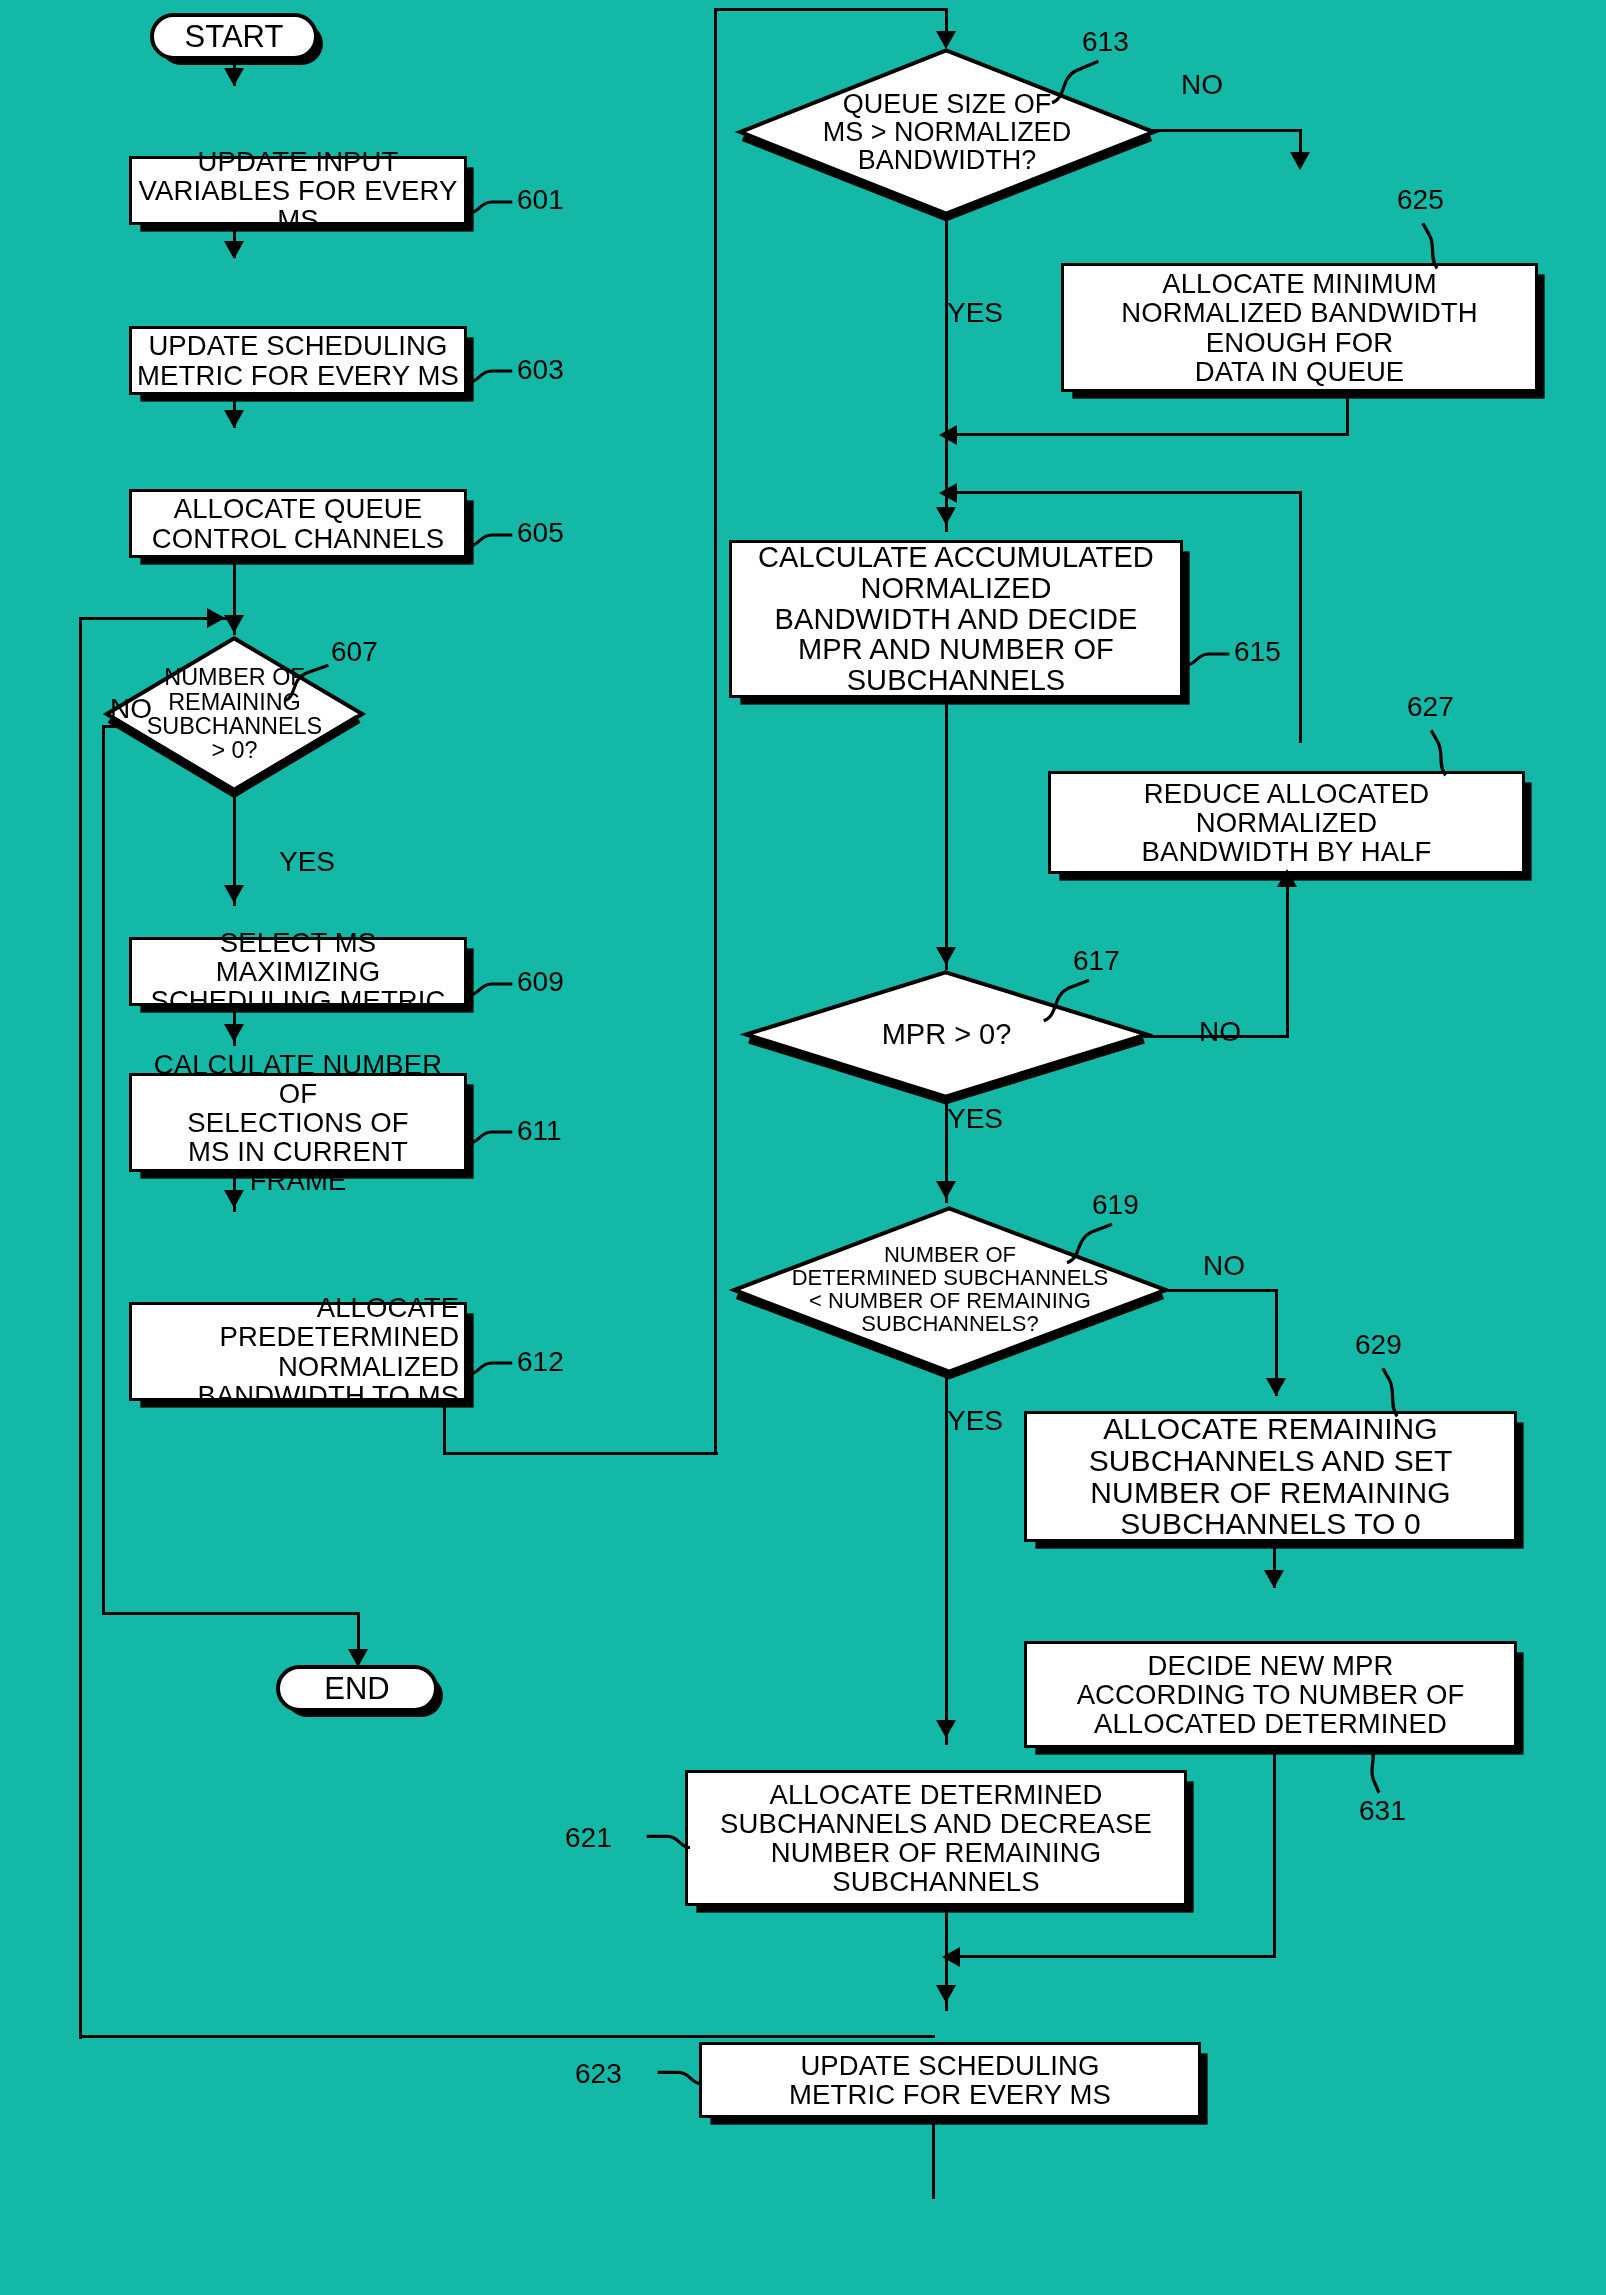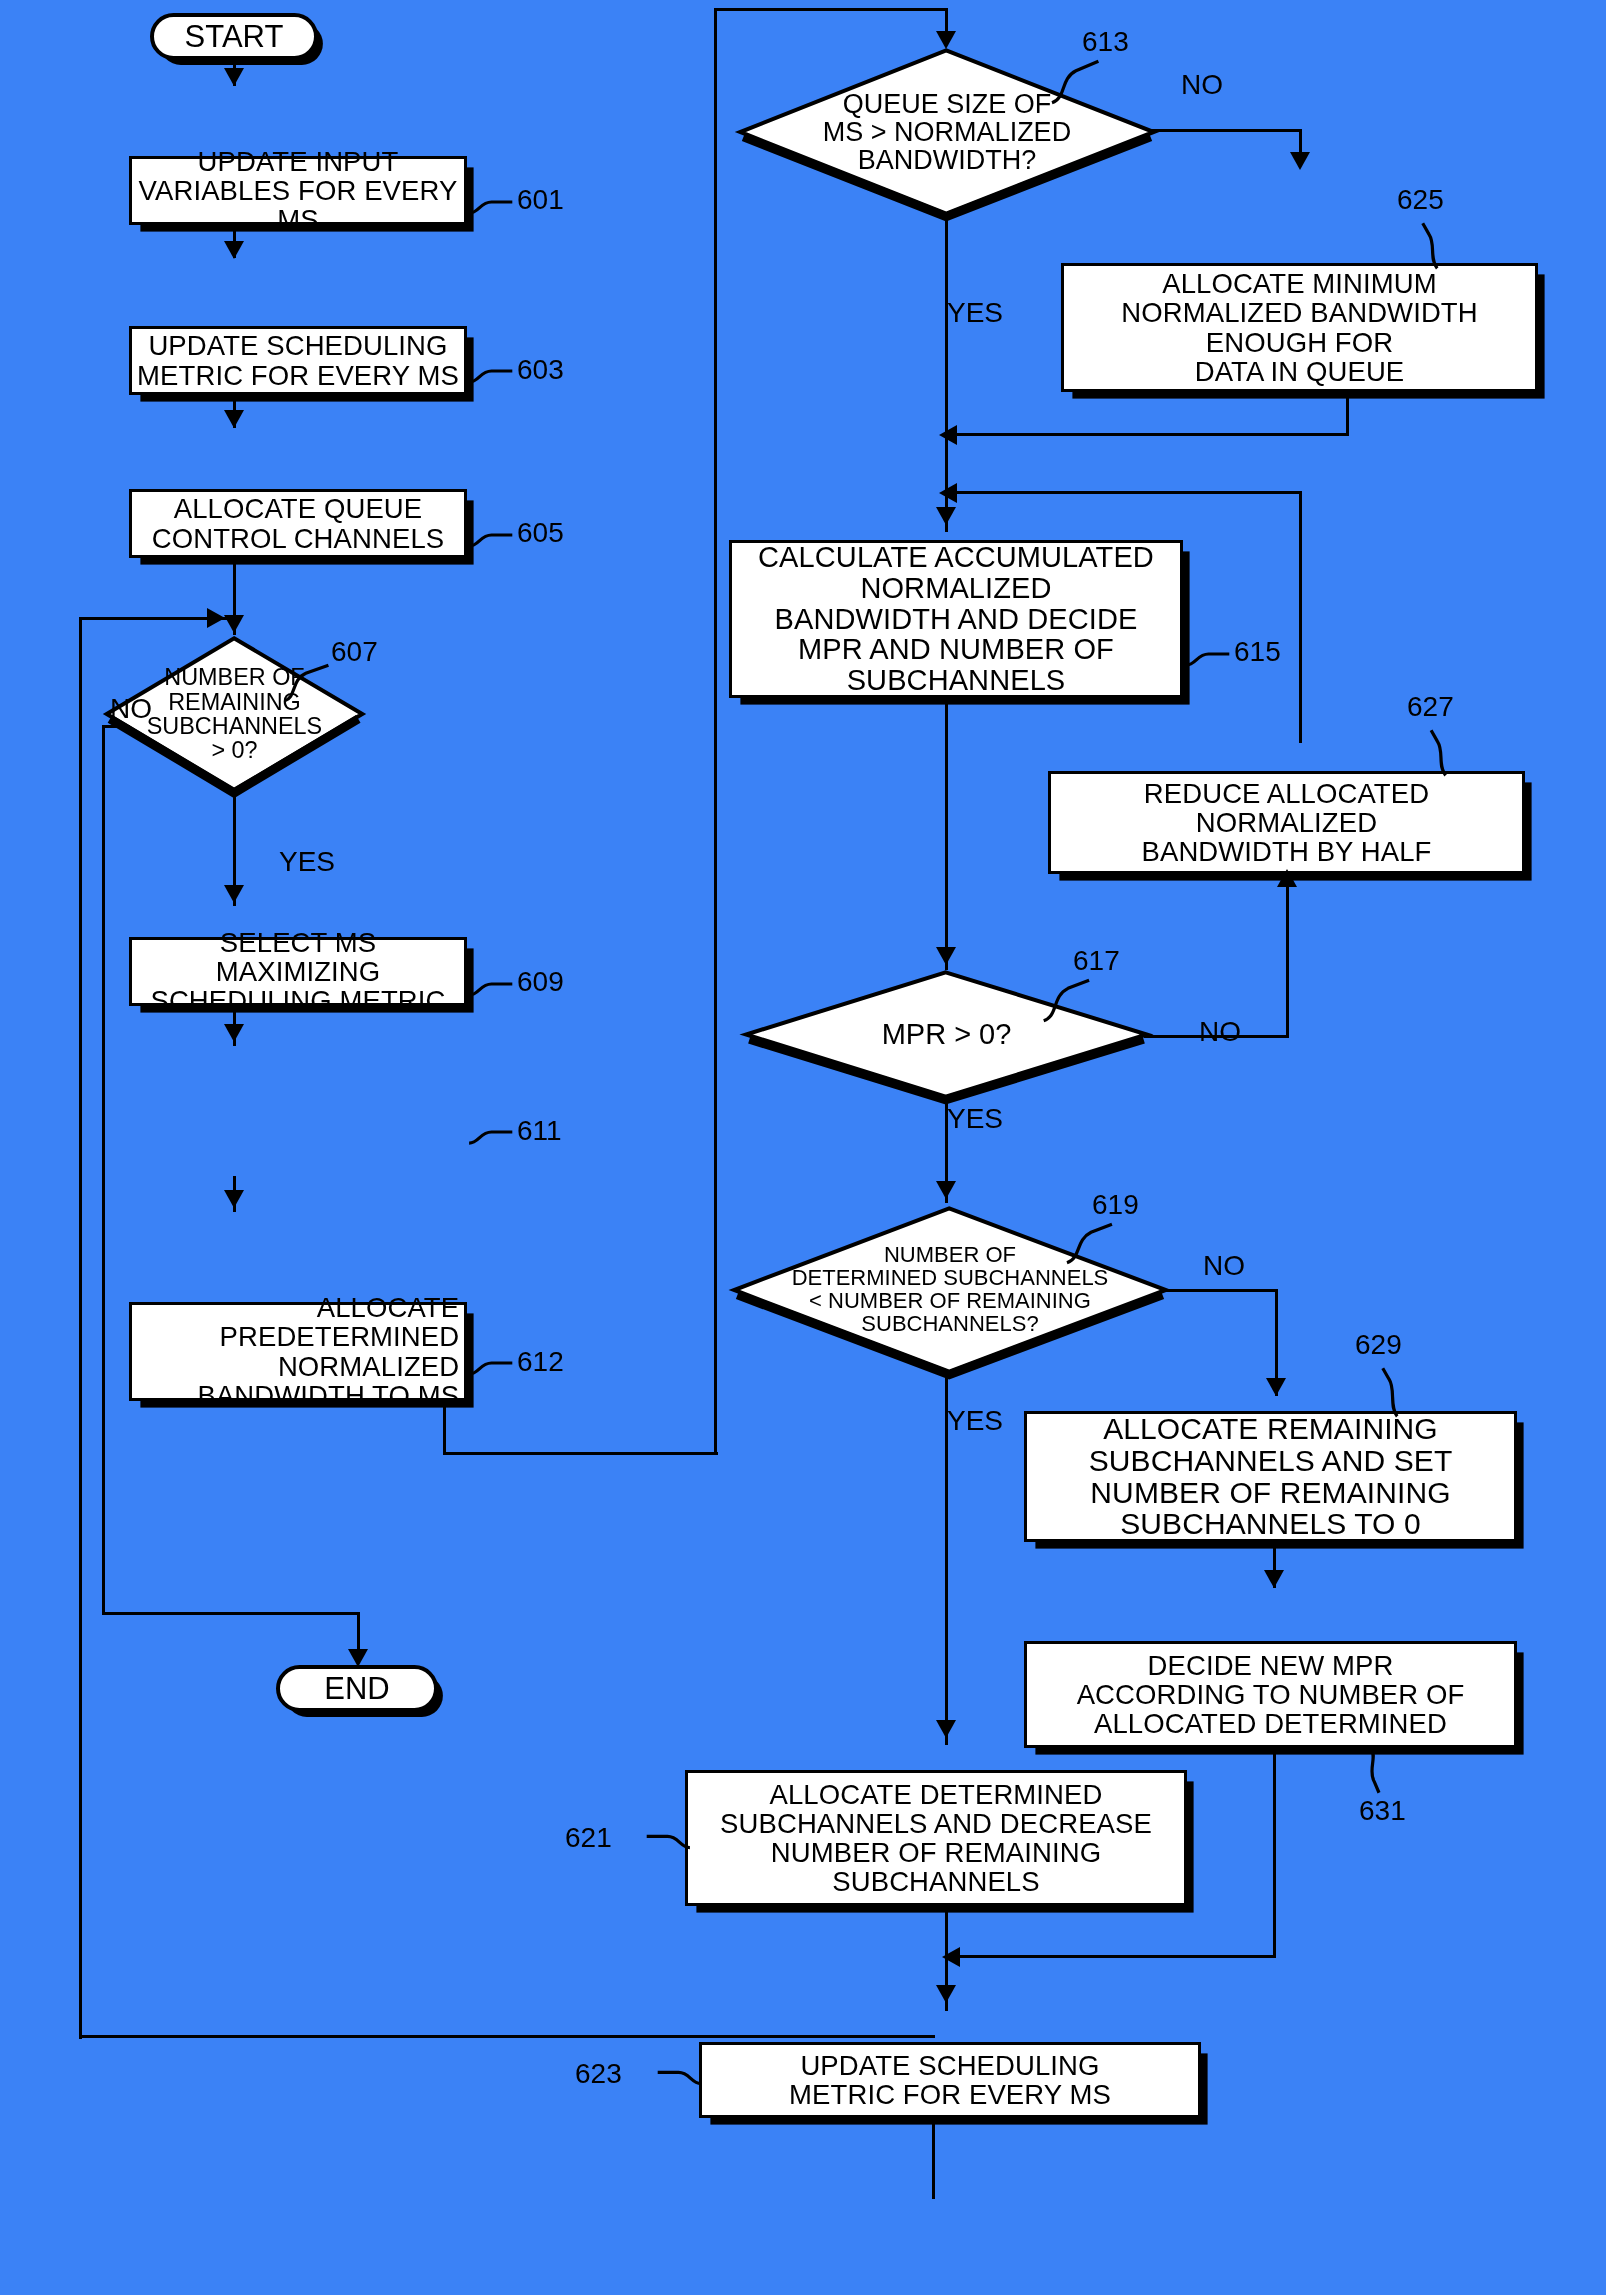--- a/index.html
+++ b/index.html
@@ -5,21 +5,21 @@
 <style>
   html, body {
     margin: 0;
     padding: 0;
     background: #ffffff;
   }
   #stage {
     position: relative;
     width: 1607px;
     height: 2295px;
-    background: #3b82f6;
+    background: #14b8a6;
     font-family: "Liberation Sans", sans-serif;
     overflow: hidden;
   }
   
   .node {
     position: absolute;
     box-sizing: border-box;
     display: flex;
     align-items: center;
     justify-content: center;
@@ -203,20 +203,25 @@
   <div class="leader" style="left:467px; top:976px;">
     <svg width="57" height="24" viewBox="0 0 70 30">
         <path d="M2 24 C 14 24, 16 10, 30 10 L 56 10" stroke="#000" stroke-width="4" fill="none"></path>
       </svg>
   </div>
   <div class="refnum" style="left:517px; top:966px;">609</div>
 
   <div class="ln lnv" style="left:233px; top:1010px; height:36px;"></div>
   <div class="arr arr-d" style="left:224px; top:1024px;"></div>
 
+  <div class="node proc" style="left:129px; top:1073px; width:338px; height:99px;">
+    <span class="txt" style="font-size: 27.5px; white-space: pre-line;">CALCULATE NUMBER OF
+SELECTIONS OF
+MS IN CURRENT FRAME</span>
+  </div>
   <div class="leader" style="left:467px; top:1124px;">
     <svg width="57" height="24" viewBox="0 0 70 30">
         <path d="M2 24 C 14 24, 16 10, 30 10 L 56 10" stroke="#000" stroke-width="4" fill="none"></path>
       </svg>
   </div>
   <div class="refnum" style="left:517px; top:1115px;">611</div>
 
   <div class="ln lnv" style="left:233px; top:1176px; height:36px;"></div>
   <div class="arr arr-d" style="left:224px; top:1190px;"></div>
 

